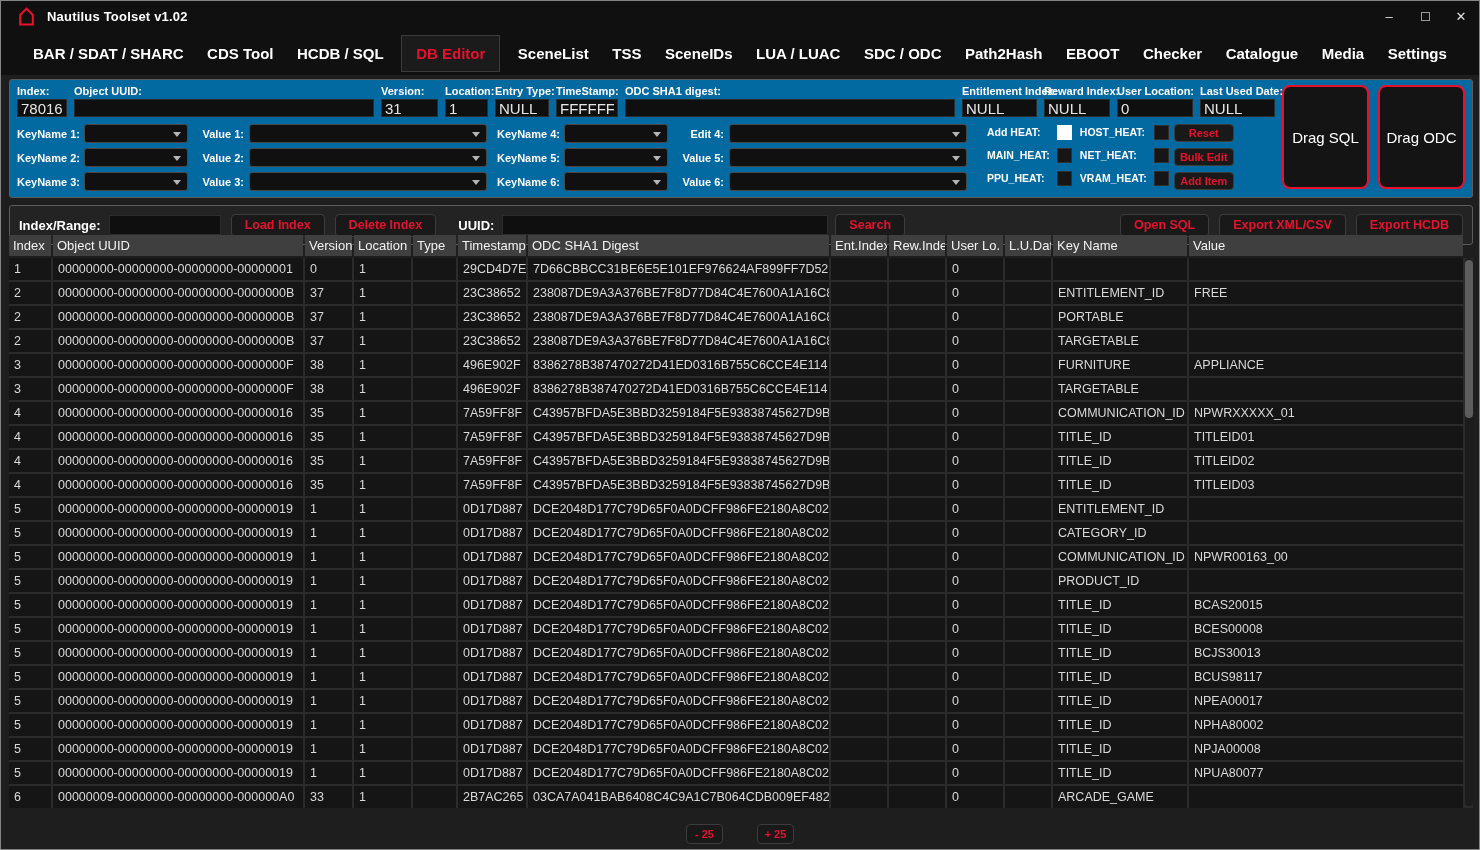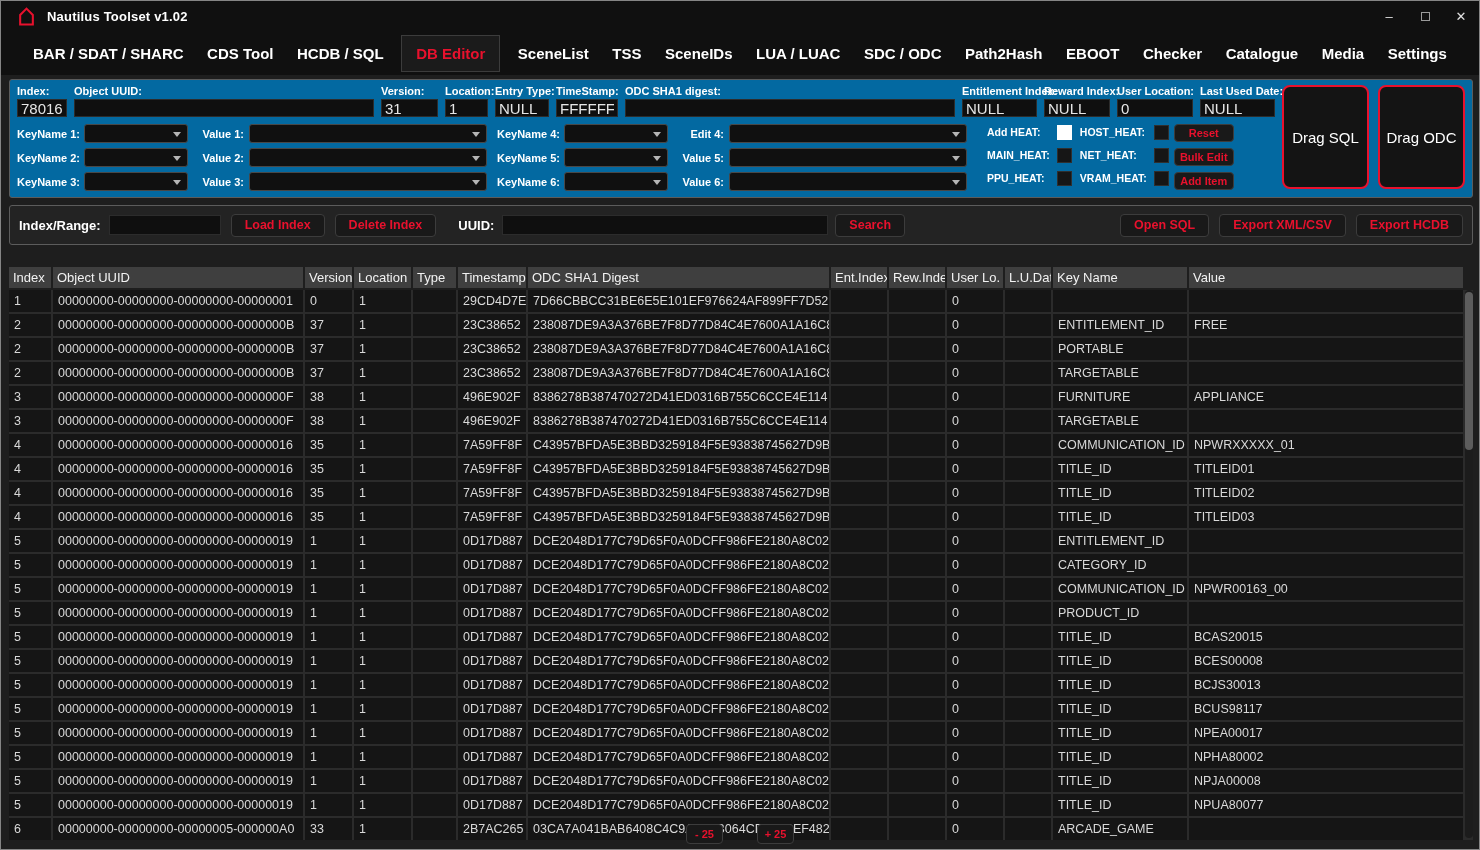--- a/index.html
+++ b/index.html
@@ -61,21 +61,21 @@
     display:flex; align-items:center; padding:0 9px;
   }
   .tb-label { font-size:13px; font-weight:bold; white-space:nowrap; }
   .tb-input { height:20px; background:#0f0f0f; border:1px solid #2c2c2c; color:#e6e6e6;
     font-size:13px; padding:0 4px; margin-left:8px; font-family:"Liberation Sans",sans-serif; }
   .btn-md { height:23px; background:#191919; border:1px solid #3c3c3c; border-radius:4px;
     color:var(--red); font-size:12.5px; font-weight:bold; display:flex; align-items:center; justify-content:center;
     padding:0 13px; margin-left:10px; white-space:nowrap; }
   .tb-right { margin-left:auto; display:flex; }
   
-  .table { position:absolute; left:8px; top:266px; width:1464px; }
+  .table { position:absolute; left:8px; top:234px; width:1464px; }
   .thead, .tr {
     display:grid; column-gap:2px; padding-right:10px;
     grid-template-columns:42px 250px 47px 57px 43px 68px 301px 56px 56px 56px 46px 134px 1fr;
   }
   .thead { height:21px; }
   .th { background:#3f3f3f; color:#f2f2f2; font-size:13px; display:flex; align-items:center;
     padding:0 4px; white-space:nowrap; overflow:hidden; }
   .tbody { margin-top:2px; display:flex; flex-direction:column; gap:2px; background:#2b2b2b; padding:0; }
   .tr { height:22px; }
   .td { background:#151515; color:#d9d9d9; font-size:12.5px; display:flex; align-items:center;
@@ -582,21 +582,21 @@
           <div class="td">DCE2048D177C79D65F0A0DCFF986FE2180A8C02A</div>
           <div class="td"></div>
           <div class="td"></div>
           <div class="td">0</div>
           <div class="td"></div>
           <div class="td">TITLE_ID</div>
           <div class="td">NPUA80077</div>
         </div>
         <div class="tr">
           <div class="td">6</div>
-          <div class="td">00000000-00000000-00000005-000000A0</div>
+          <div class="td">00000009-00000000-00000000-000000A0</div>
           <div class="td">33</div>
           <div class="td">1</div>
           <div class="td"></div>
           <div class="td">2B7AC265</div>
           <div class="td">03CA7A041BAB6408C4C9A1C7B064CDB009EF4823</div>
           <div class="td"></div>
           <div class="td"></div>
           <div class="td">0</div>
           <div class="td"></div>
           <div class="td">ARCADE_GAME</div>

